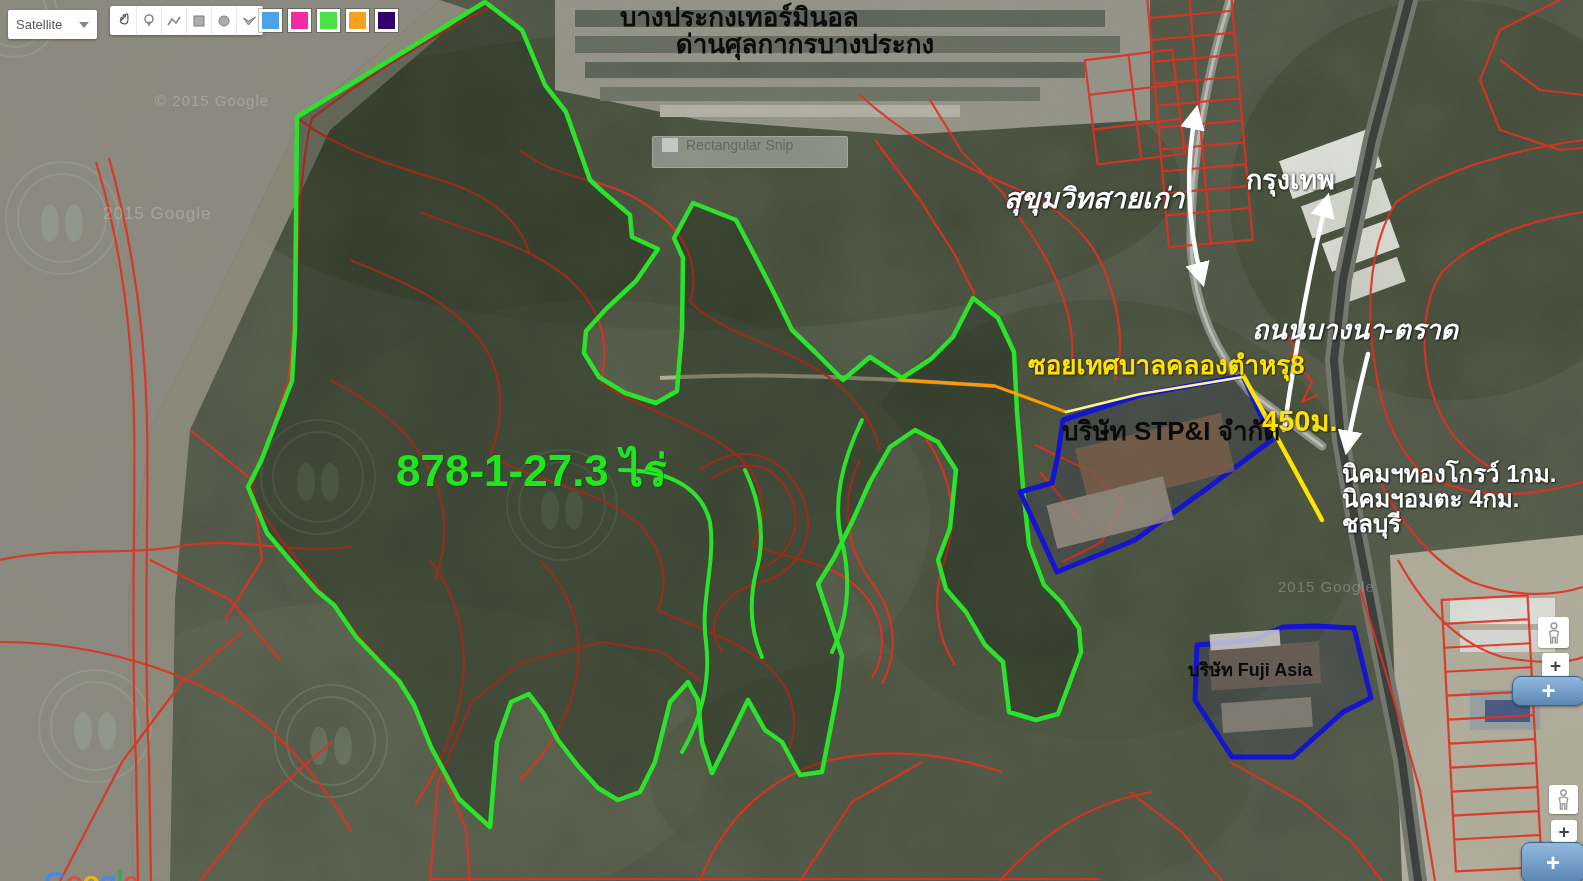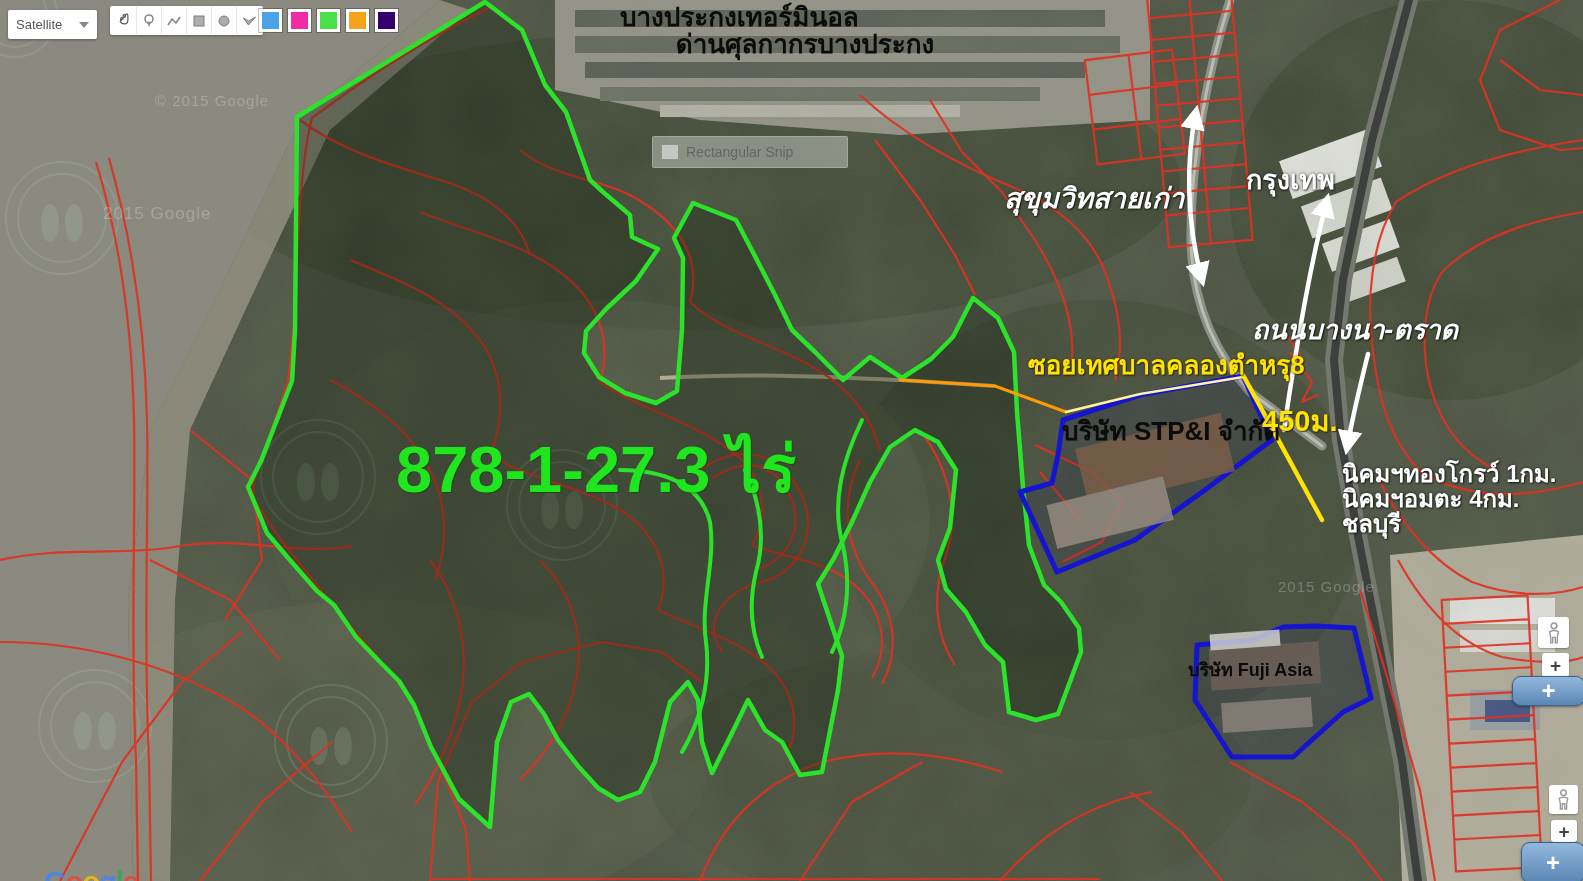--- a/index.html
+++ b/index.html
@@ -28,21 +28,21 @@
   .sw{width:17px;height:17px;border:3px solid #fff;outline:1px solid rgba(0,0,0,.25);cursor:pointer;}
   
   .ctrl{position:absolute;background:#fff;border-radius:3px;box-shadow:0 1px 2px rgba(0,0,0,.3);
         display:flex;align-items:center;justify-content:center;cursor:pointer;}
   .plus-sm{color:#444;font-size:19px;font-weight:bold;line-height:1;}
   .bigplus{position:absolute;border-radius:9px;border:1px solid #38618c;cursor:pointer;
            background:linear-gradient(#93b7dc,#5a87b4);display:flex;align-items:center;justify-content:center;
            color:#fff;font-size:24px;font-weight:bold;box-shadow:0 1px 3px rgba(0,0,0,.4);}
   
   .snip{position:absolute;left:652px;top:136px;width:196px;height:32px;background:rgba(244,244,244,.38);
-        border:1px solid rgba(190,190,190,.45);border-radius:2px;display:flex;align-items:center;gap:7px;
+        border:1px solid rgba(190,190,190,.45);border-radius:2px;display:flex;align-items:flex-start;gap:7px;
         padding:0 8px;box-sizing:border-box;}
   .snip span{color:rgba(90,90,90,.75);font-size:14px;}
   .snip .ic{width:16px;height:14px;border:1px solid rgba(120,120,120,.7);background:rgba(255,255,255,.5);}
   
   .glogo{position:absolute;left:44px;top:866px;font-size:29px;font-weight:bold;letter-spacing:-1px;opacity:.85;}
 </style>
 </head>
 <body>
 
 <div class="stage">
@@ -285,21 +285,21 @@
   <div class="lbl black" style="left:1062px;top:418px;font-size:26px;">บริษัท STP&amp;I จำกัด</div>
 
   <div class="lbl yellow" style="left:1262px;top:406px;font-size:29px;">450ม.</div>
 
   <div class="lbl white" style="left:1342px;top:461px;font-size:24px;">นิคมฯทองโกรว์ 1กม.</div>
   <div class="lbl white" style="left:1342px;top:486px;font-size:24px;">นิคมฯอมตะ 4กม.</div>
   <div class="lbl white" style="left:1342px;top:511px;font-size:24px;">ชลบุรี</div>
 
   <div class="lbl black" style="left:1188px;top:661px;font-size:18px;">บริษัท Fuji Asia</div>
 
-  <div class="lbl green" style="left:396px;top:436px;font-size:65px;">878-1-27.3 ไร่</div>
+  <div class="lbl green" style="left:396px;top:448px;font-size:44px;">878-1-27.3 ไร่</div>
 
   <div class="wm" style="left:155px;top:92px;">© 2015 Google</div>
   <div class="wm" style="left:103px;top:204px;font-size:17px;">2015 Google</div>
   <div class="wm" style="left:1278px;top:578px;">2015 Google</div>
 
   <div class="maptype">
     <span>Satellite</span>
     <svg width="10" height="6">
         <path d="M0,0 L10,0 L5,6 Z" fill="#888"></path>
       </svg>

